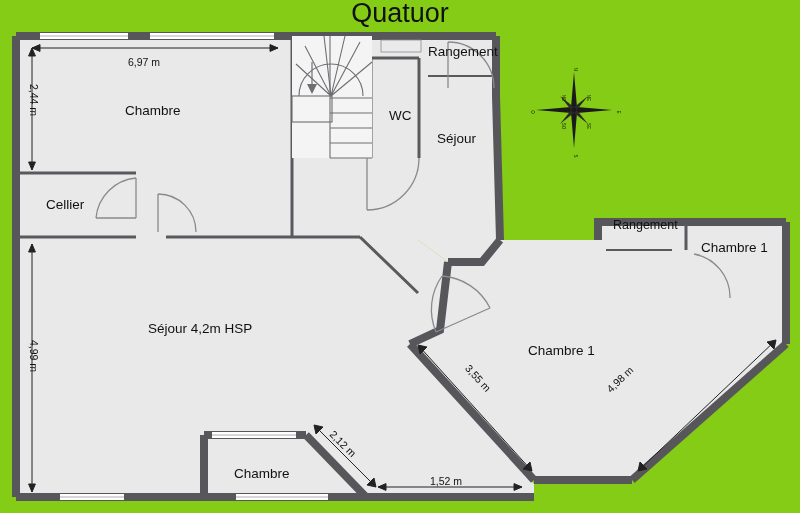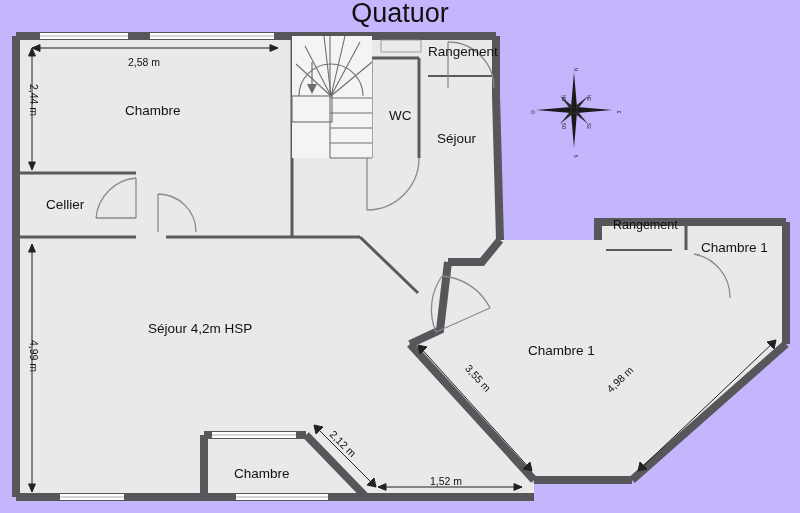--- a/index.html
+++ b/index.html
@@ -1,18 +1,18 @@
 <!DOCTYPE html>
 <html><head>
 <meta charset="utf-8">
 <style>
   html,body{margin:0;padding:0;background:#ffffff;}
   body{width:800px;height:513px;overflow:hidden;
        font-family:"Liberation Sans","DejaVu Sans",sans-serif;}
-  #plan{position:relative;width:800px;height:513px;background:#c4b5fd;}
+  #plan{position:relative;width:800px;height:513px;background:#84cc16;}
   #plan svg{display:block;}
   .title{
     position:absolute;left:0;top:-2px;width:800px;text-align:center;
     font-size:27px;color:#111;letter-spacing:0px;
   }
   .lbl{position:absolute;font-size:13.5px;color:#111;white-space:nowrap;}
   .dim{position:absolute;font-size:10.5px;color:#111;white-space:nowrap;}
   .rot90{transform:rotate(90deg);transform-origin:left top;}
   .compass-letter{font-size:4.5px;fill:#111;font-family:"Liberation Sans",sans-serif;}
 </style>
@@ -221,21 +221,21 @@
   <div class="lbl" style="left:148px;top:321px;">Séjour 4,2m HSP</div>
 
   <div class="lbl" style="left:234px;top:466px;">Chambre</div>
 
   <div class="lbl" style="left:613px;top:218px;font-size:12.5px;">Rangement</div>
 
   <div class="lbl" style="left:701px;top:240px;">Chambre 1</div>
 
   <div class="lbl" style="left:528px;top:343px;">Chambre 1</div>
 
-  <div class="dim" style="left:128px;top:56px;">2,58 m</div>
+  <div class="dim" style="left:128px;top:56px;">6,97 m</div>
 
   <div class="dim rot90" style="left:40px;top:84px;">2,44 m</div>
 
   <div class="dim rot90" style="left:40px;top:340px;">4,99 m</div>
 
   <div class="dim" style="left:336px;top:428px;transform:rotate(45deg);transform-origin:left top;">2,12 m</div>
 
   <div class="dim" style="left:430px;top:475px;">1,52 m</div>
 
   <div class="dim" style="left:472px;top:362px;transform:rotate(48deg);transform-origin:left top;">3,55 m</div>

